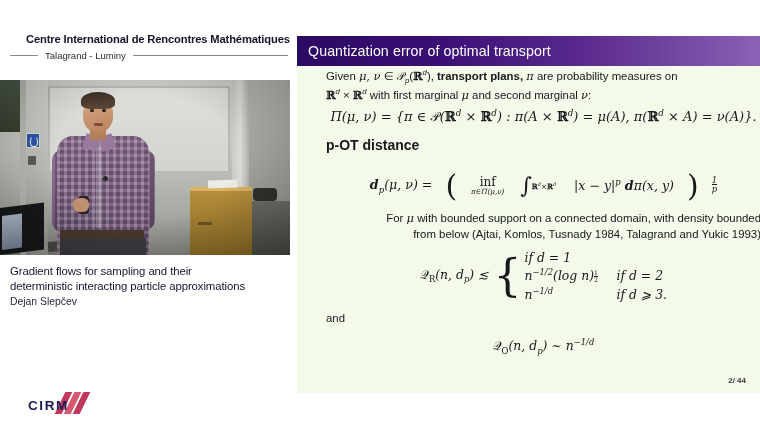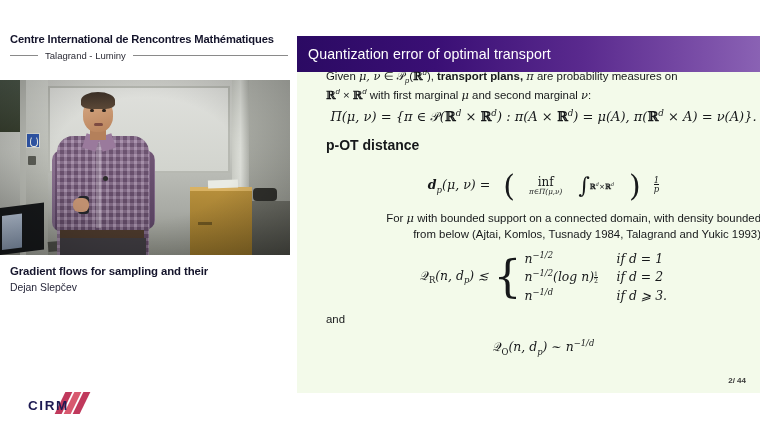--- a/index.html
+++ b/index.html
@@ -27,21 +27,21 @@
   #institution-header {
     position: absolute;
     left: 0; top: 33px;
     width: 296px;
   }
   #institution-name {
     font-size: 11.2px;
     font-weight: bold;
     color: #14142b;
     letter-spacing: -0.15px;
-    padding-left: 10px;
+    padding-left: 26px;
     white-space: nowrap;
   }
   #institution-sub-row {
     display: flex;
     align-items: center;
     margin-top: 5px;
     padding-left: 10px;
     padding-right: 8px;
   }
   .rule {
@@ -246,21 +246,21 @@
   }
 
   
   #talk-info {
     position: absolute;
     left: 10px; top: 264px;
     width: 278px;
   }
   #talk-title {
     font-size: 11.4px;
-    font-weight: bold;
+    font-weight: normal;
     color: #15152c;
     line-height: 1.28;
     letter-spacing: -0.1px;
   }
   #talk-speaker {
     font-size: 10.4px;
     color: #27273a;
     margin-top: 3px;
   }
 
@@ -299,21 +299,21 @@
     overflow: hidden;
   }
   #slide-top-gap {
     position: absolute;
     left: 0; top: 0; width: 463px; height: 36px;
     background: #ffffff;
   }
   #slide-title-bar {
     position: absolute;
     left: 0; top: 36px;
-    width: 463px; height: 36px;
+    width: 463px; height: 30px;
     background: linear-gradient(90deg, #2b0a63 0%, #3a0f75 30%, #5a2a8e 62%, #7b4fa8 88%, #8a62b4 100%);
     display: flex;
     align-items: center;
     text-align: right;
   }
   #slide-title {
     color: #ffffff;
     font-size: 14.2px;
     padding-left: 11px;
     letter-spacing: 0.1px;
@@ -467,20 +467,21 @@
     <div class="v" id="speaker-mouth"></div>
     <div class="v" id="mic"></div>
     <div class="v" id="clicker"></div>
     <div class="v" id="speaker-hand"></div>
     <div class="v" id="video-vignette"></div>
   </div>
 
   <div id="talk-info">
     <div id="talk-title">
       <span>Gradient flows for sampling and their</span><br>
+      <span>deterministic interacting particle approximations</span>
     </div>
     <div id="talk-speaker">Dejan Slepčev</div>
   </div>
 
   <div id="cirm-logo">
     <div class="stripe" id="stripe-1"></div>
     <div class="stripe" id="stripe-2"></div>
     <div class="stripe" id="stripe-3"></div>
     <div id="cirm-text">CIRM</div>
   </div>
@@ -510,20 +511,21 @@
       <span><span class="bold">d</span><sub class="sb">p</sub>(μ, ν) =</span>
       <span class="bigparen">(</span>
       <span class="infstack">
         <span class="top">inf</span>
         <span class="bot">π∈Π(μ,ν)</span>
       </span>
       <span class="intstack">
         <span class="intsym">∫</span>
         <span class="intsub"><span class="bb">ℝ</span><sup class="ex">d</sup>×<span class="bb">ℝ</span><sup class="ex">d</sup></span>
       </span>
+      <span style="margin-left:3px">|x − y|<sup class="ex">p</sup> <span class="bold">d</span>π(x, y)</span>
       <span class="bigparen">)</span>
       <span class="exp-outer">
         <span style="display:inline-flex;flex-direction:column;align-items:center;line-height:1;">
           <span>1</span>
             <span style="border-top:0.7px solid #16181a;">p</span>
         </span>
       </span>
     </div>
 
     <div class="para" id="line-for-mu">
@@ -531,21 +533,20 @@
       <span>from below (Ajtai, Komlos, Tusnady 1984, Talagrand and Yukic 1993)</span>
     </div>
 
     <div id="eq-qr">
       <span id="qr-lhs">
         <span style="font-style:normal">𝒬</span><sub class="sb" style="font-style:normal">R</sub>(n, d<sub class="sb">p</sub>) ≲
       </span>
       <span id="brace">{</span>
       <span id="cases">
         <span class="case-row">
-          <span class="case-val">n<sup class="ex">−1/2</sup></span>
           <span class="case-cond">if <span>d</span> = 1</span>
         </span>
         <span class="case-row">
           <span class="case-val">n<sup class="ex">−1/2</sup>(log n)<span class="frac-half">
                 <span>1</span>
                 <span class="den">2</span>
               </span></span>
           <span class="case-cond">if <span>d</span> = 2</span>
         </span>
         <span class="case-row">

